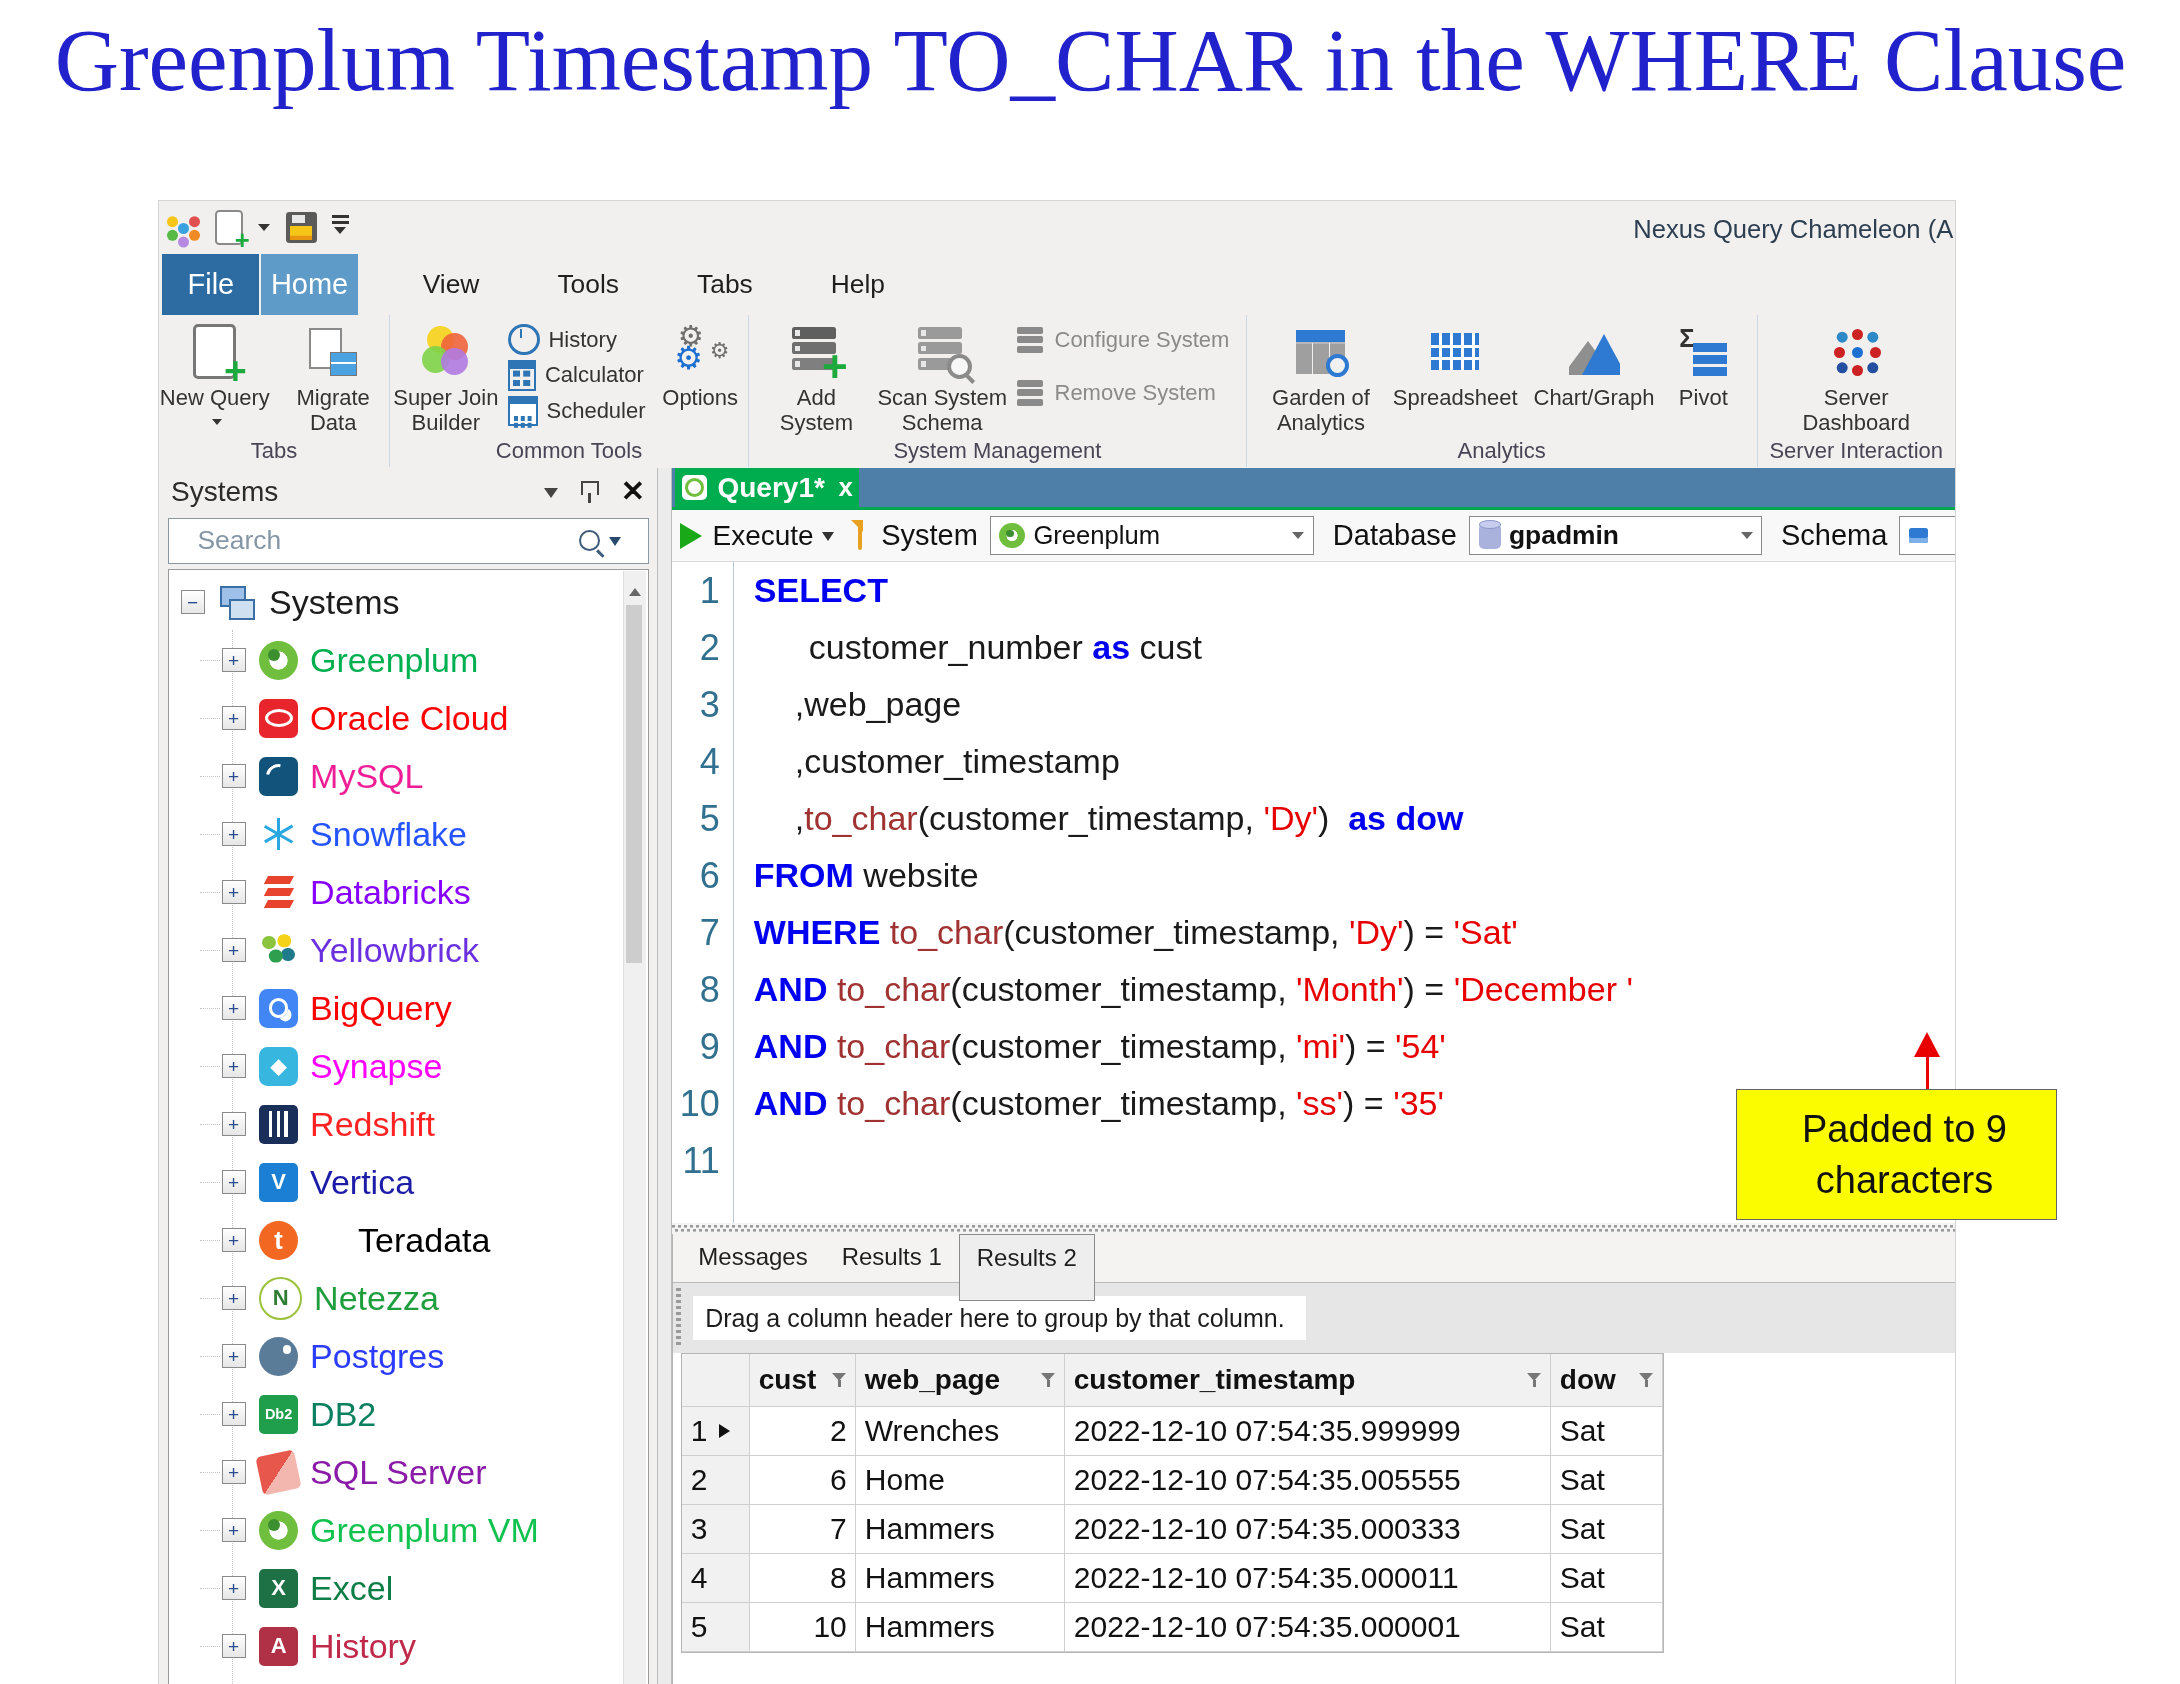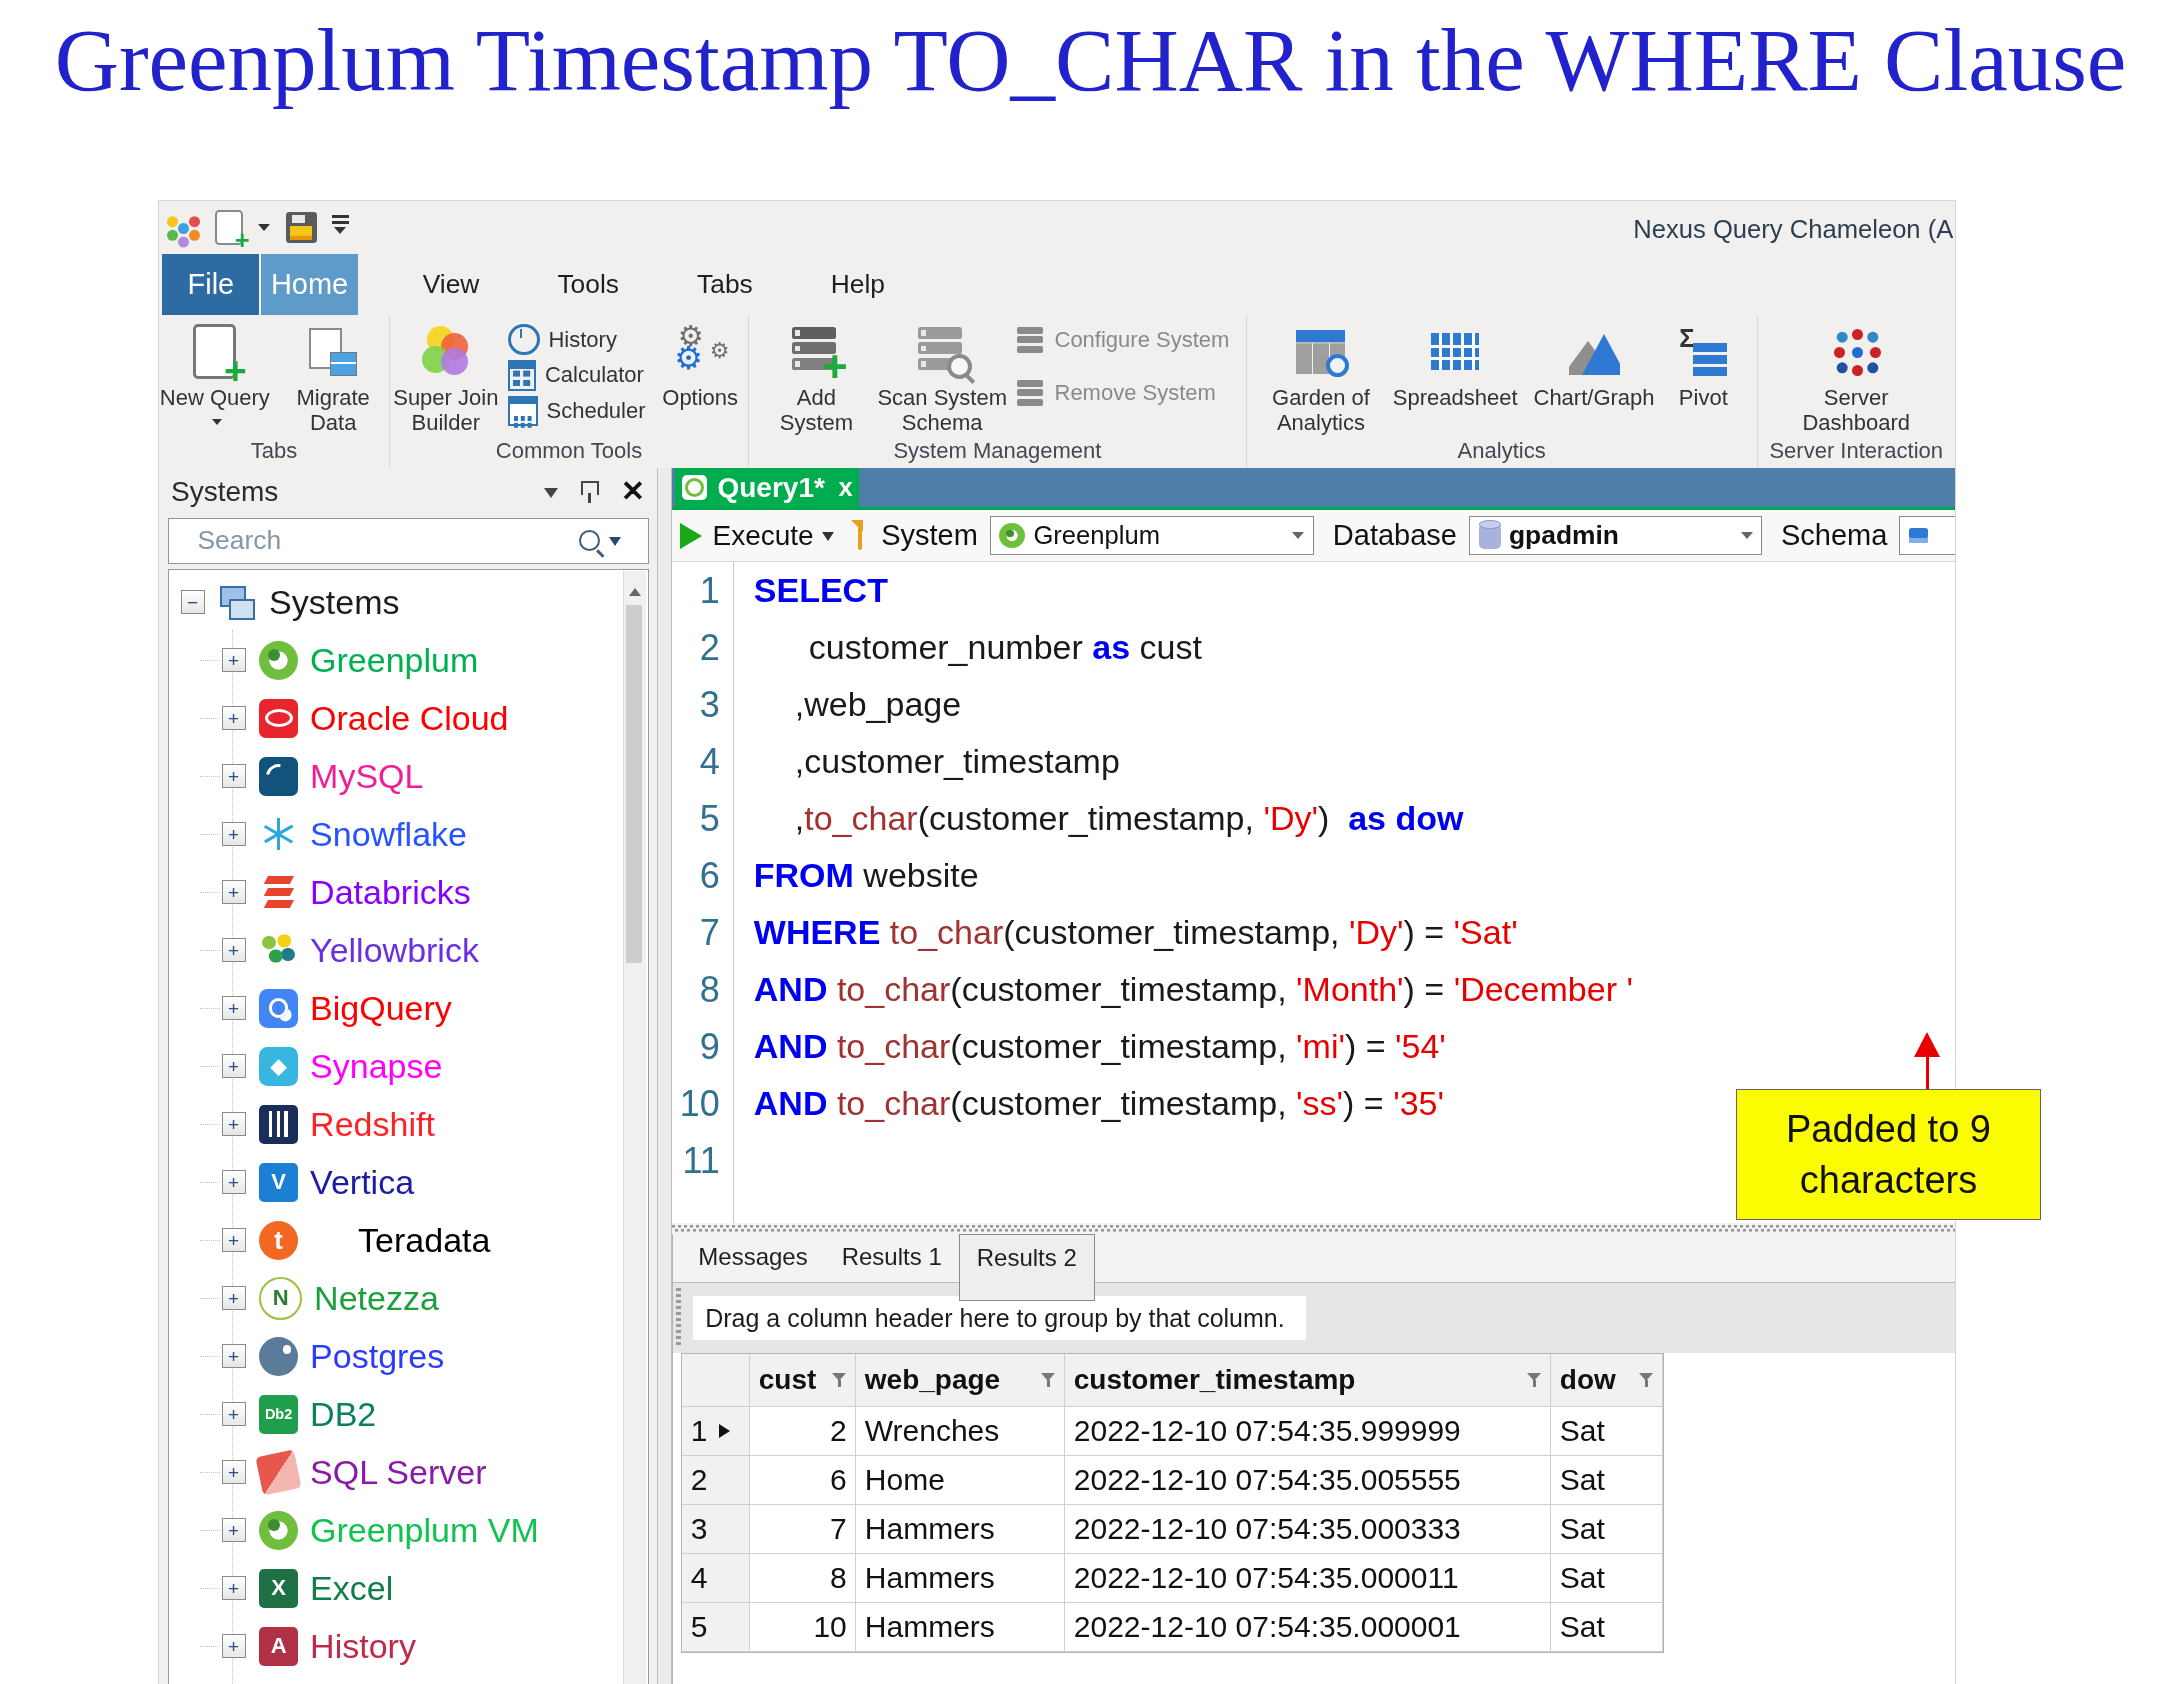--- a/index.html
+++ b/index.html
@@ -231,21 +231,21 @@
   .gbody .rowhead{background:#f1f1f1;}
   .c-rowhead{width:68px;} .c-cust{width:106px;justify-content:flex-end;} .c-web{width:209px;gap:11px;}
   .c-ts{width:486px;} .c-dow{width:112px;border-right:0.9px solid #cfcfcf;}
   .ghead .c-cust{justify-content:flex-start;}
   .funnel{margin-left:auto;position:relative;width:15.3px;height:13.6px;flex:none;}
   .funnel::before{content:"";position:absolute;left:0;top:0;border-left:7.7px solid transparent;border-right:7.7px solid transparent;border-top:8.5px solid #777;}
   .funnel::after{content:"";position:absolute;left:6px;top:6.8px;width:3.4px;height:6.8px;background:#777;}
   .rowmark{width:0;height:0;border-top:7.7px solid transparent;border-bottom:7.7px solid transparent;border-left:11px solid #111;margin-left:12px;}
   
   .callout{position:absolute;left:1736px;top:1089px;width:303px;height:129px;background:#fcfc00;border:1.7px solid #666;
-     display:flex;flex-direction:column;align-items:center;justify-content:center;z-index:50;}
+     display:flex;flex-direction:column;align-items:center;justify-content:center;z-index:50;padding-left:16px;}
   .callout div{font-size:38px;color:#111;line-height:51px;}
   .arrow-line{position:absolute;left:1926px;top:1056px;width:3.4px;height:34px;background:#e80000;z-index:50;}
   .arrow-head{position:absolute;left:1914px;top:1032px;width:0;height:0;border-left:13.6px solid transparent;
      border-right:13.6px solid transparent;border-bottom:25.6px solid #e80000;z-index:50;}
 </style>
 </head>
 <body>
 
 <div class="page">
   <div class="slide-title">Greenplum Timestamp TO_CHAR in the WHERE Clause</div>

